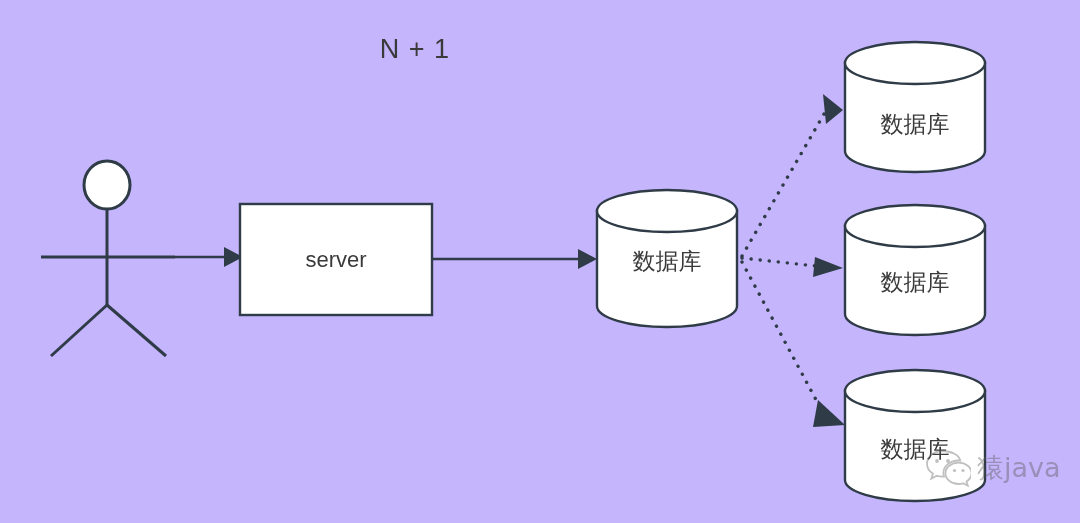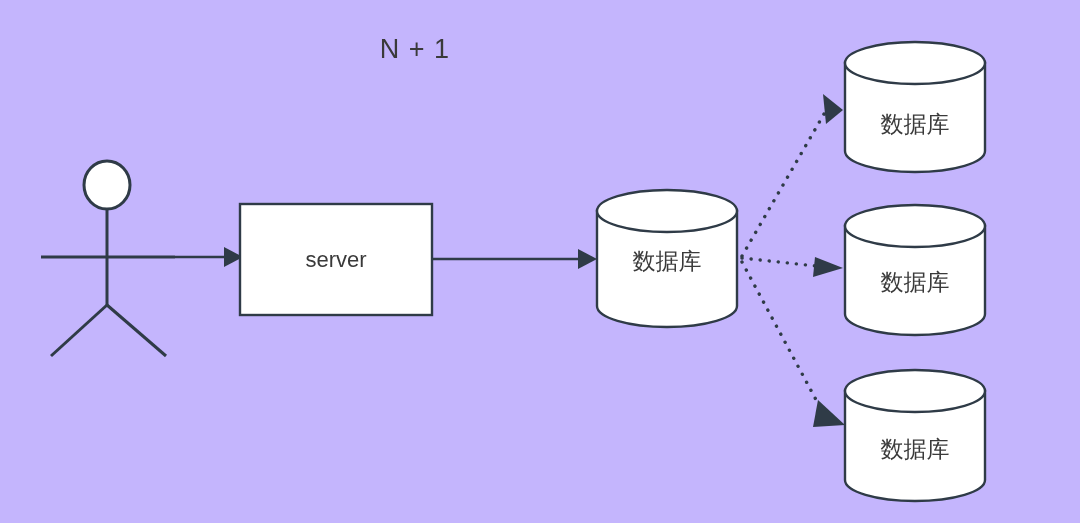--- a/index.html
+++ b/index.html
@@ -161,14 +161,25 @@
     </g>
 
     <g>
       <path class="stroke-shape" d="M845,391 L845,480 A70,21 0 0,0 985,480 L985,391 Z"></path>
       <ellipse class="stroke-shape" cx="915" cy="391" rx="70" ry="21"></ellipse>
       <text class="node-label db-text" x="915" y="457" text-anchor="middle">数据库</text>
     </g>
 
   </svg>
 
+  <div id="watermark">
+    <svg class="wm-icon" width="46" height="40" viewBox="0 0 46 40" xmlns="http://www.w3.org/2000/svg">
+      <path d="M17.5 3C8.9 3 2 8.7 2 15.7c0 4 2.3 7.6 5.9 9.9l-1.6 5 5.5-2.8c1.8.5 3.7.8 5.7.8.5 0 1 0 1.5-.1-.4-1.1-.6-2.3-.6-3.5 0-6.9 6.8-12.5 15.2-12.5.6 0 1.1 0 1.7.1C34.1 7.2 26.6 3 17.5 3z" fill="none" stroke="#6a6a6a" stroke-width="1.8"></path>
+      <circle cx="12" cy="13" r="1.9" fill="#6a6a6a"></circle>
+      <circle cx="23" cy="13" r="1.9" fill="#6a6a6a"></circle>
+      <path d="M33.6 14.6c-7.3 0-13.2 4.8-13.2 10.7 0 5.9 5.9 10.7 13.2 10.7 1.6 0 3.2-.2 4.6-.7l4.6 2.4-1.3-4.2c3.1-2 5.1-5 5.1-8.2 0-5.9-5.8-10.7-13-10.7z" fill="#ffffff" stroke="#6a6a6a" stroke-width="1.8"></path>
+      <circle cx="29.5" cy="22.5" r="1.6" fill="#6a6a6a"></circle>
+      <circle cx="38" cy="22.5" r="1.6" fill="#6a6a6a"></circle>
+    </svg>
+    <span class="wm-text">猿java</span>
+  </div>
 
 </div>
 
 </body></html>

